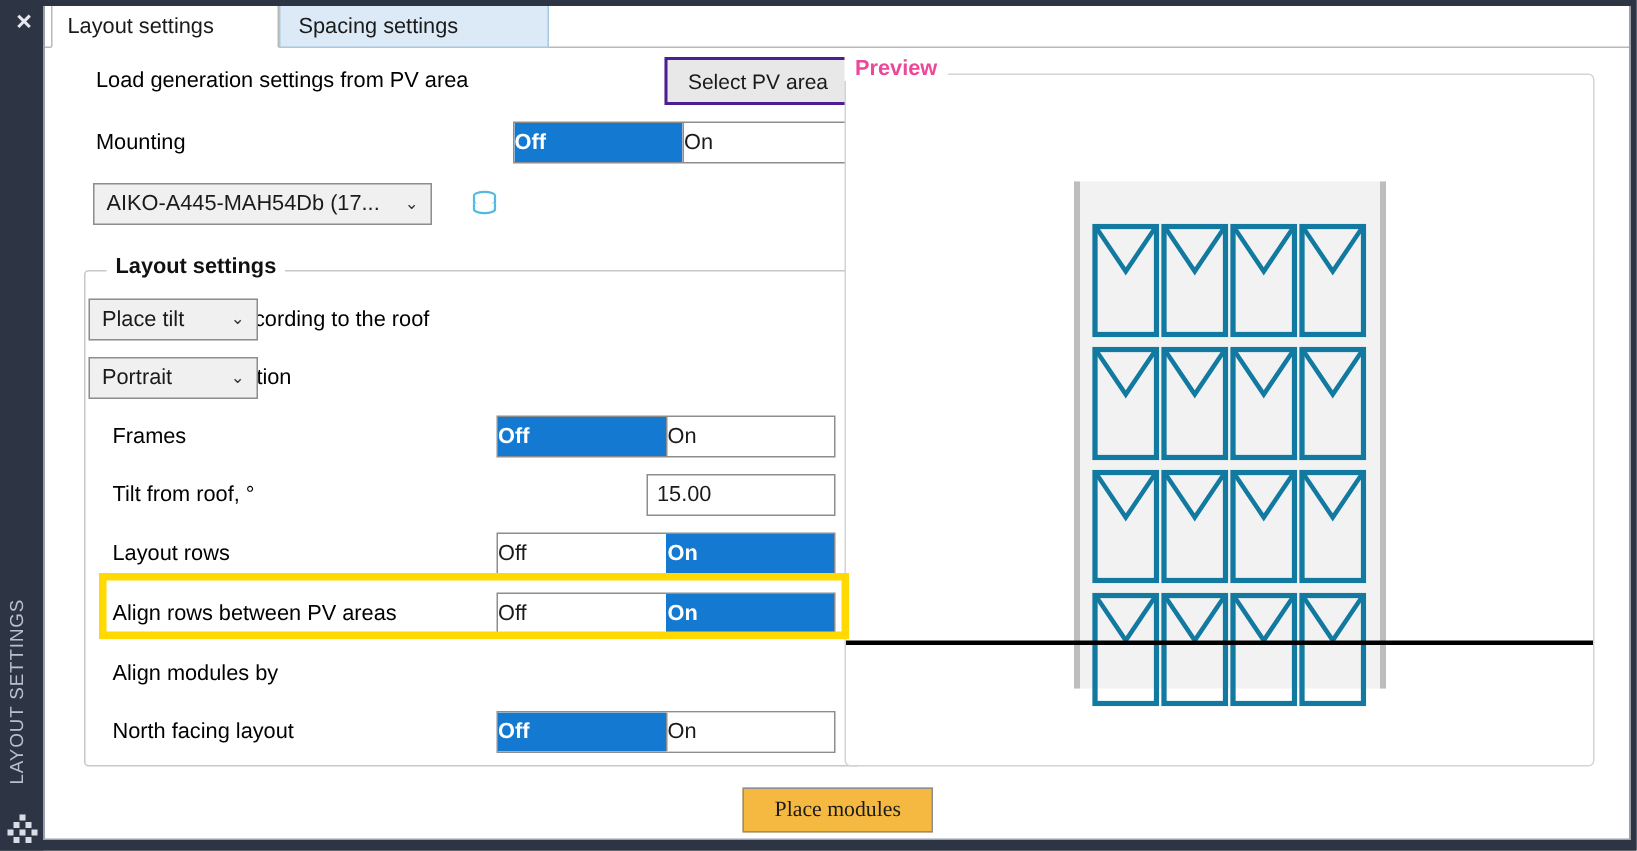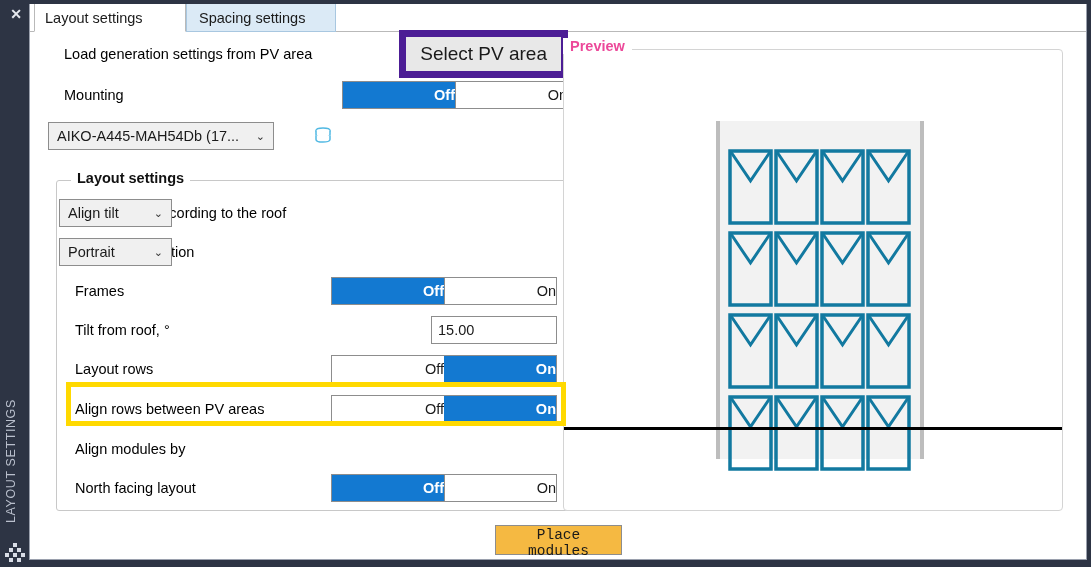--- a/index.html
+++ b/index.html
@@ -84,21 +84,21 @@
     border-bottom: 1px solid #ffffff;
     z-index: 3;
     left: 4px;
     width: 152px;
     padding-left: 10px;
   }
   .tab.inactive {
     background: #dbeaf6;
     border-color: #a8c7e0;
     left: 156px;
-    width: 150px;
+    width: 180px;
     padding-left: 12px;
     z-index: 2;
   }
 
   
   .content {
     position: absolute;
     left: 0; top: 29px;
     width: 100%; height: 527px;
   }
@@ -124,41 +124,41 @@
   
   .ctrl-right {
     position: absolute;
     right: 8px; top: 50%;
     transform: translateY(-50%);
   }
 
   
   .btn-gray {
     background: #e8e8e8;
-    border: 7px solid #4c1d95;
-    font-size: 19px;
+    border: 2px solid #4c1d95;
+    font-size: 14px;
     color: #1a1a1a;
     padding: 6px 14px;
     cursor: pointer;
     font-family: "Liberation Sans", sans-serif;
   }
 
   
   .toggle {
     display: flex;
     width: 226px;
     height: 28px;
     border: 1px solid #8d8d8d;
     cursor: pointer;
     overflow: hidden;
   }
   .toggle > div {
     flex: 1 1 50%;
     line-height: 26px;
-    text-align: right;
+    text-align: left;
     font-size: 14.5px;
     background: #ffffff;
     color: #1a1a1a;
     cursor: pointer;
   }
   .toggle > div.sel {
     background: #1379d1;
     color: #ffffff;
     font-weight: bold;
   }
@@ -177,21 +177,21 @@
     padding-left: 8px;
     cursor: pointer;
     white-space: nowrap;
     overflow: hidden;
   }
   .combo .chev {
     position: absolute; right: 8px; top: 0;
     font-size: 11px; color: #333;
     line-height: 26px;
   }
-  .combo.wide { width: 226px; }
+  .combo.wide { width: 226px; margin-left: 14px; }
 
   
   .textinput {
     width: 126px; height: 28px;
     background: #ffffff;
     border: 1px solid #8d8d8d;
     font-size: 14.5px;
     color: #1a1a1a;
     line-height: 26px;
     padding-left: 6px;
@@ -277,21 +277,21 @@
   
   .place-btn {
     position: absolute;
     left: 465px; top: 492px;
     width: 127px; height: 30px;
     background: #f5b942;
     border: 1px solid #8d8d8d;
     font-size: 14.5px;
     color: #1a1a1a;
     cursor: pointer;
-    font-family: Liberation Mono, monospace;
+    font-family: Liberation Serif, serif;
   }
 </style>
 </head>
 <body>
 
 <div class="app-frame">
 
   <div class="left-rail">
     <div class="close-x">✕</div>
     <div class="rail-label">LAYOUT SETTINGS</div>
@@ -348,21 +348,21 @@
       </div>
 
       <div class="groupbox">
         <div class="groupbox-title">Layout settings</div>
 
         <div class="group-rows">
 
           <div class="row">
             <span class="row-label">Layout type according to the roof</span>
             <div class="combo ctrl-right">
-              <span>Align tilt</span>
+              <span>Place tilt</span>
               <span class="chev">⌄</span>
             </div>
           </div>
 
           <div class="row">
             <span class="row-label">Module orientation</span>
             <div class="combo ctrl-right">
               <span>Portrait</span>
               <span class="chev">⌄</span>
             </div>

